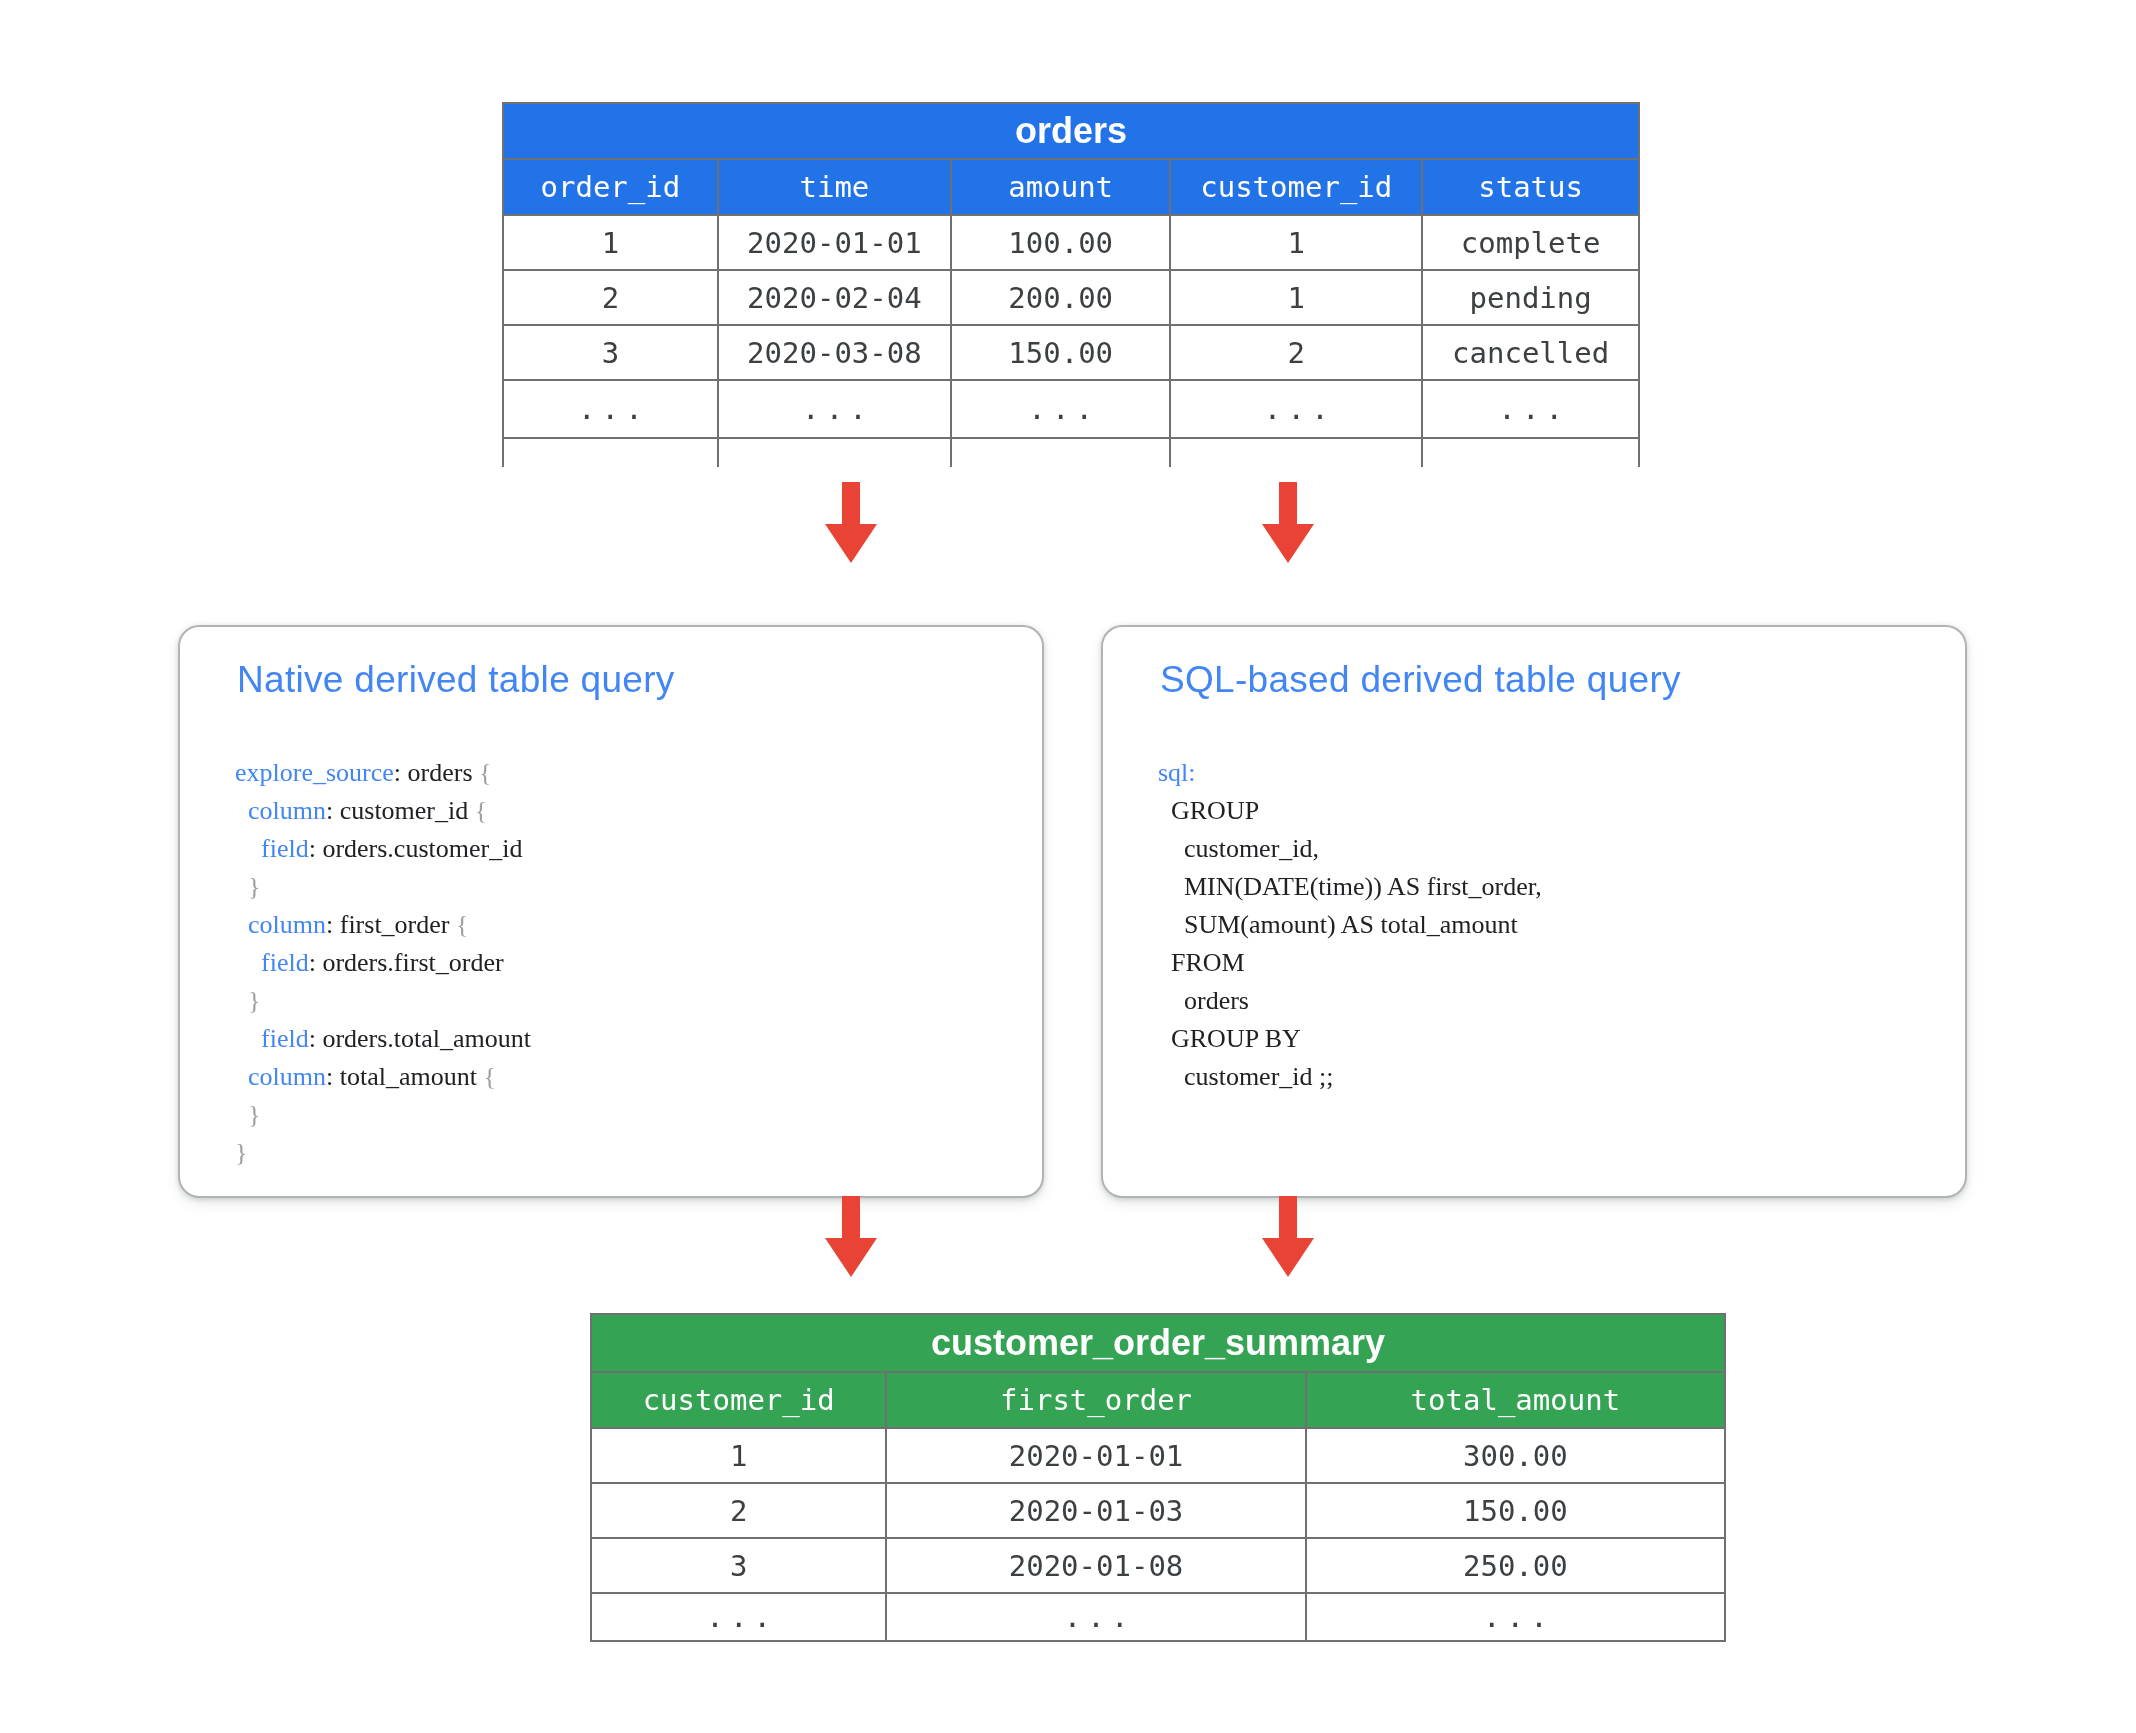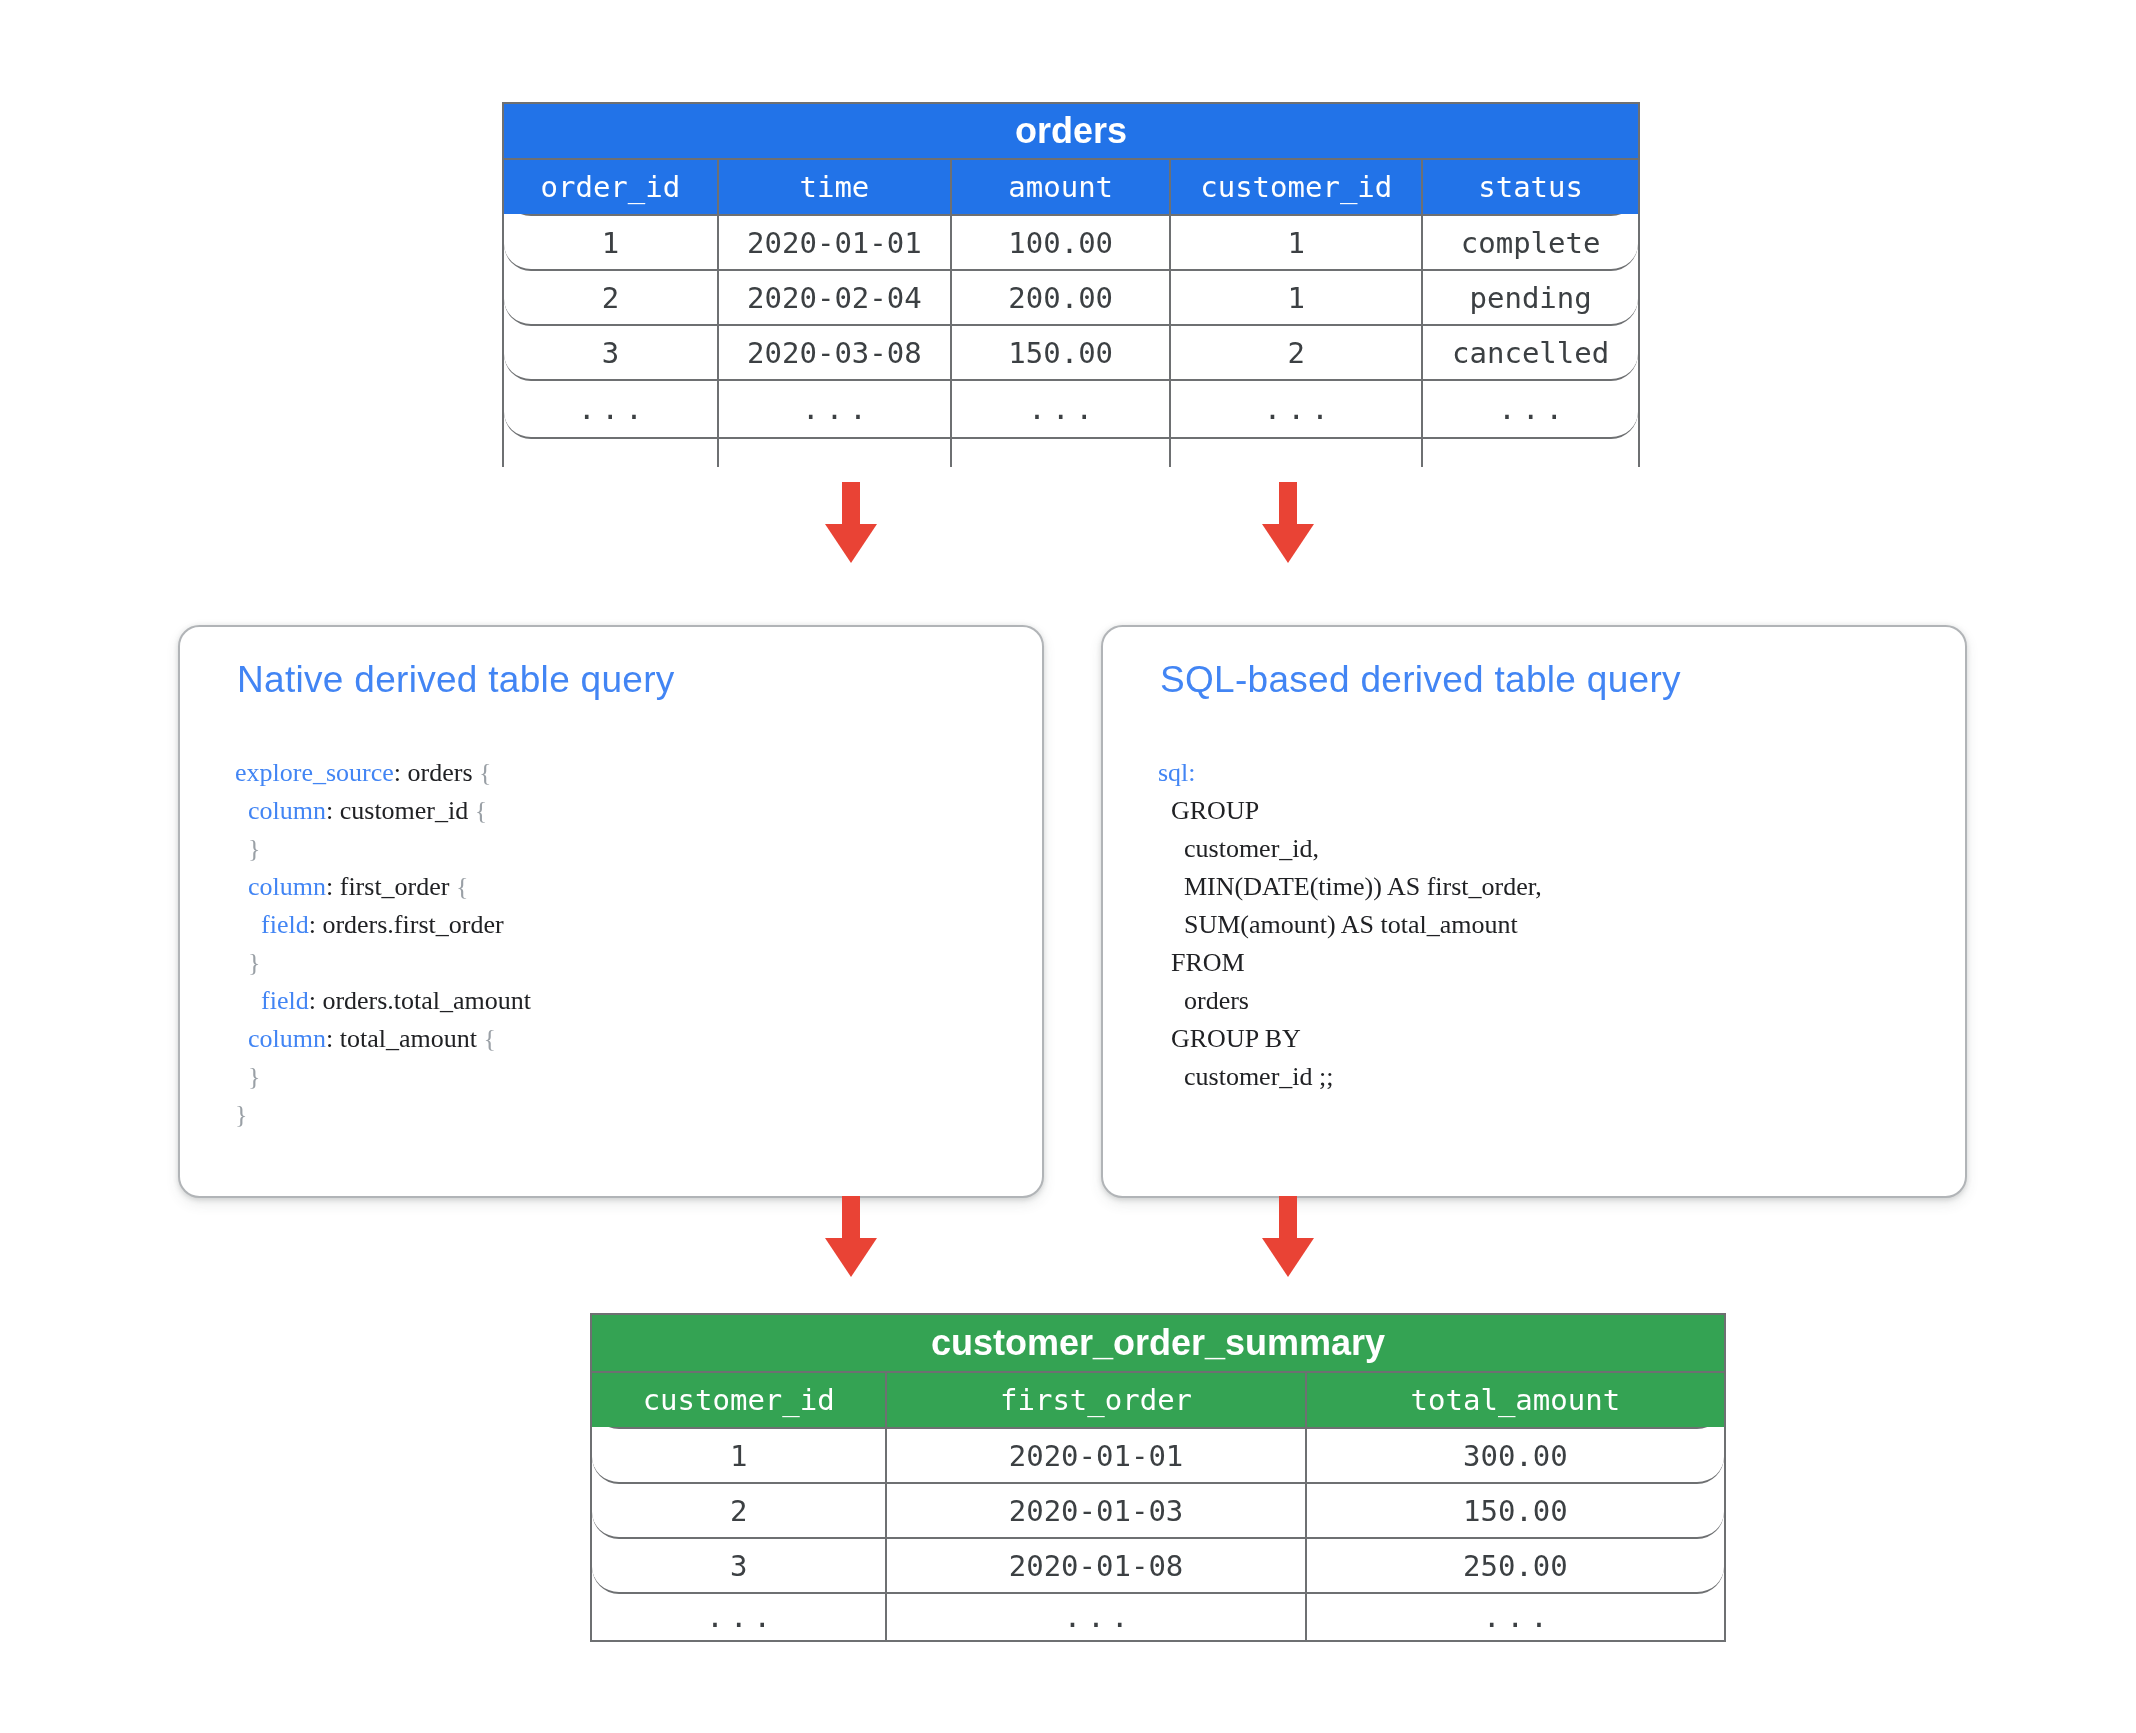--- a/index.html
+++ b/index.html
@@ -32,21 +32,20 @@
     font-size:36px;
     text-align:center;
     display:flex;align-items:center;justify-content:center;
     border-bottom:2.7px solid var(--border);
   }
   .orders .t-title{background:var(--blue);height:54px;}
   .summary .t-title{background:var(--green);height:56px;}
   .t-row{
     display:grid;
     border-bottom:2.7px solid var(--border);
-    border-radius:27px;
   }
   .t-row:last-child{border-bottom:none;}
   .t-cell{
     font-family:"DejaVu Sans Mono","Liberation Mono",monospace;
     font-size:29px;
     color:#3c4043;
     display:flex;align-items:center;justify-content:center;
     border-right:2.7px solid var(--border);
     height:53px;
     overflow:hidden;
@@ -164,20 +163,21 @@
   <div class="arrow a2">
     <div class="shaft"></div>
     <div class="head"></div>
   </div>
 
   <div class="qbox left">
     <div class="qtitle">Native derived table query</div>
     <div class="code">
         <div class="cline"><span class="tk-k">explore_source</span><span class="tk-p">: orders </span><span class="tk-b">{</span></div>
         <div class="cline"><span class="tk-p">  </span><span class="tk-k">column</span><span class="tk-p">: customer_id </span><span class="tk-b">{</span></div>
+        <div class="cline"><span class="tk-p">    </span><span class="tk-k">field</span><span class="tk-p">: orders.customer_id</span></div>
         <div class="cline"><span class="tk-p">  </span><span class="tk-b">}</span></div>
         <div class="cline"><span class="tk-p">  </span><span class="tk-k">column</span><span class="tk-p">: first_order </span><span class="tk-b">{</span></div>
         <div class="cline"><span class="tk-p">    </span><span class="tk-k">field</span><span class="tk-p">: orders.first_order</span></div>
         <div class="cline"><span class="tk-p">  </span><span class="tk-b">}</span></div>
         <div class="cline"><span class="tk-p">    </span><span class="tk-k">field</span><span class="tk-p">: orders.total_amount</span></div>
         <div class="cline"><span class="tk-p">  </span><span class="tk-k">column</span><span class="tk-p">: total_amount </span><span class="tk-b">{</span></div>
         <div class="cline"><span class="tk-p">  </span><span class="tk-b">}</span></div>
         <div class="cline"><span class="tk-b">}</span></div>
       </div>
   </div>

